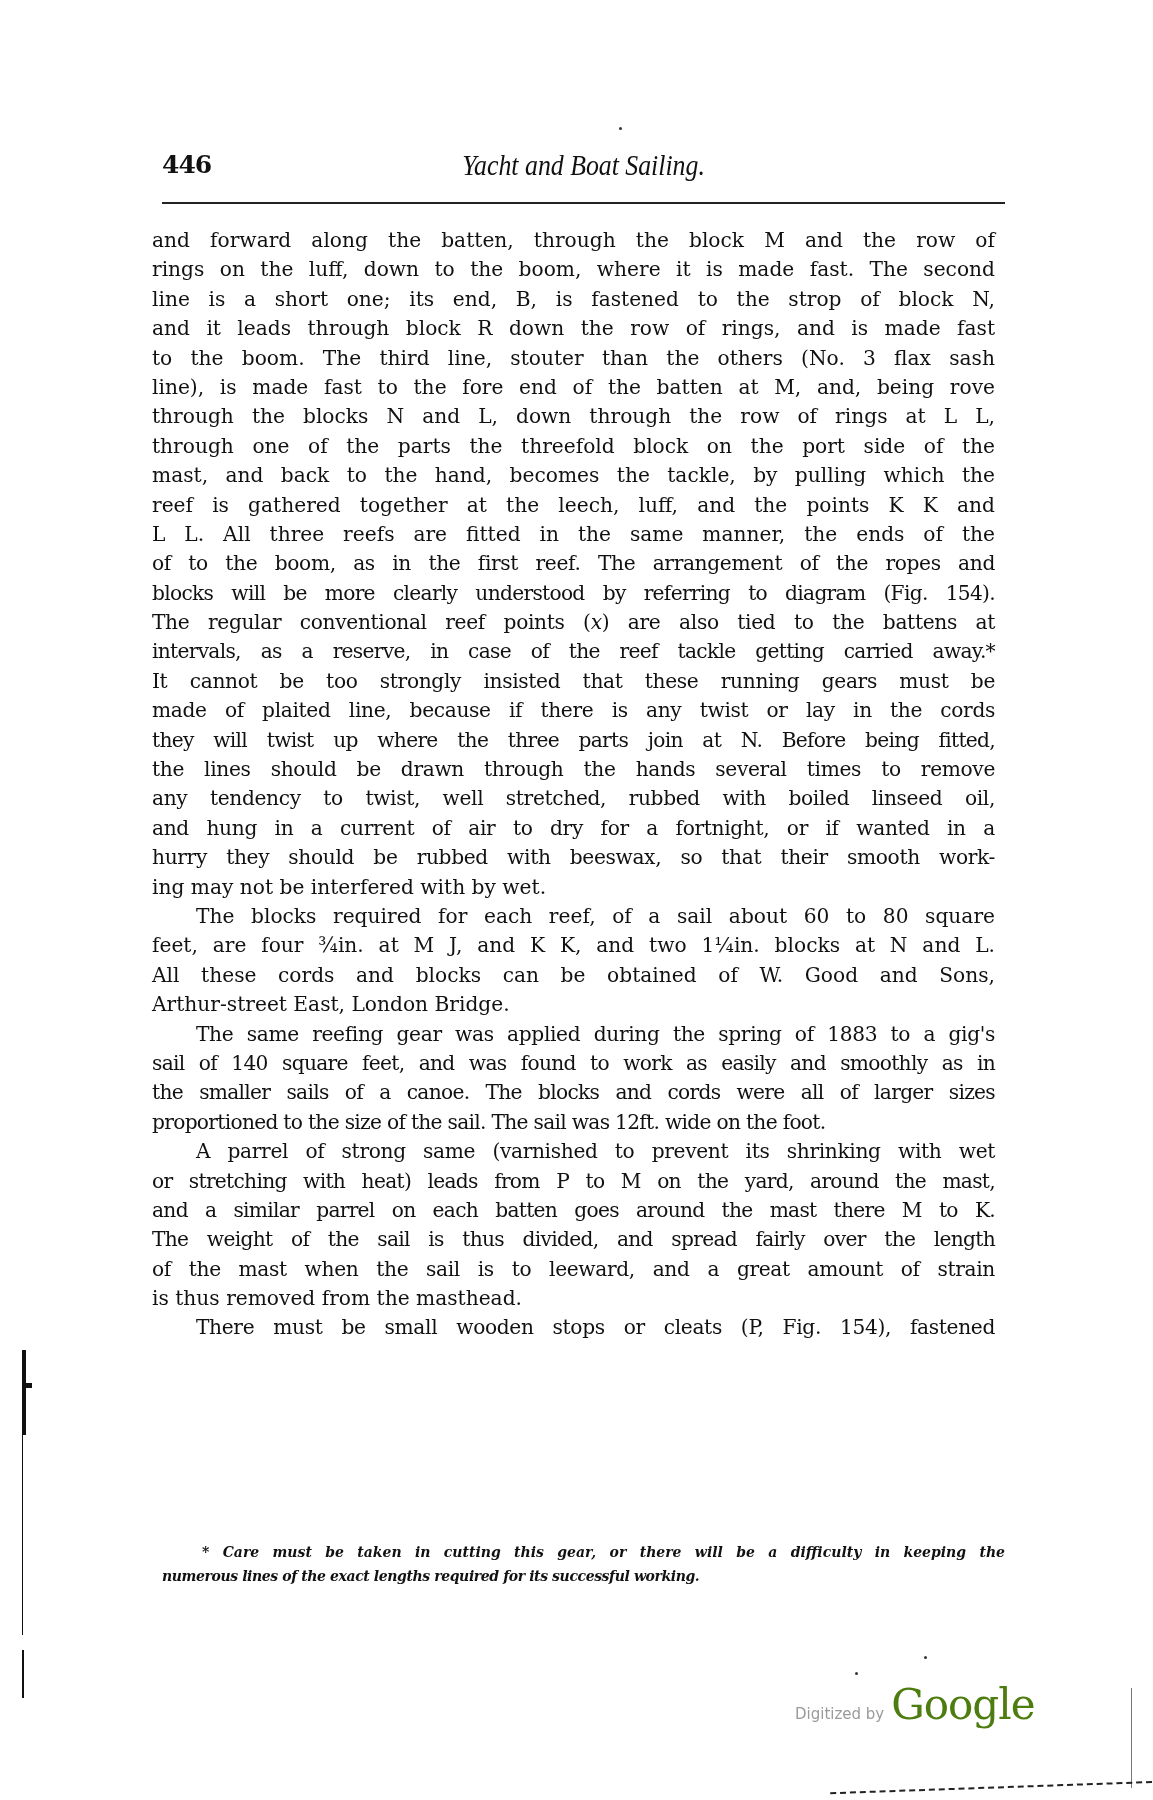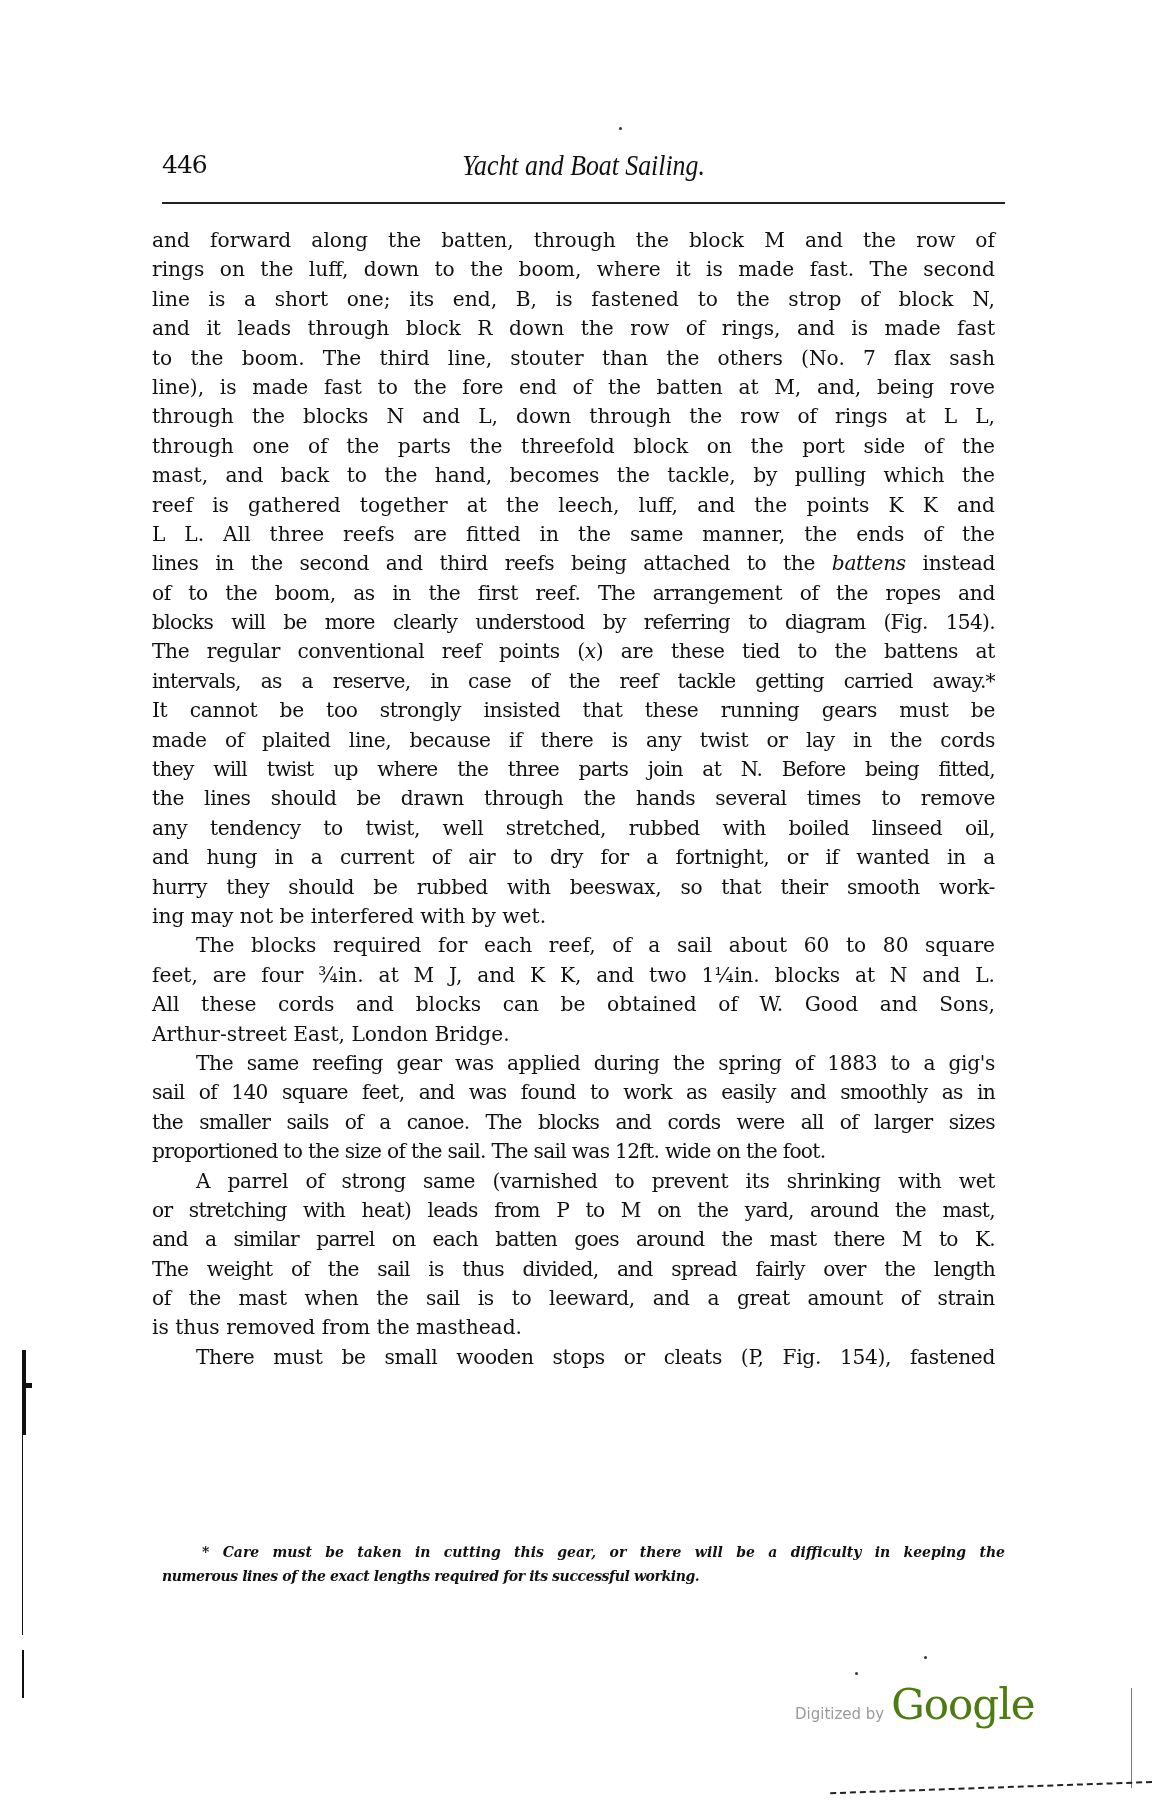--- a/index.html
+++ b/index.html
@@ -1,20 +1,20 @@
 <!DOCTYPE html>
 <html><head>
 <meta charset="utf-8">
 <style>
   html, body { margin: 0; padding: 0; background: #ffffff; }
   body { width: 1153px; height: 1800px; position: relative; overflow: hidden; color: #111; }
   .page { position: absolute; left: 0; top: 0; width: 1153px; height: 1800px; }
 
   .running-head { position: absolute; left: 162px; top: 150px; width: 843px; height: 40px; }
-  .page-number { position: absolute; left: 0; top: 0; font-family: "DejaVu Serif", serif; font-weight: normal; font-size: 25px; letter-spacing: -1px; }
+  .page-number { position: absolute; left: 0; top: 0; font-family: "DejaVu Serif", serif; font-weight: bold; font-size: 25px; letter-spacing: -1px; }
   .running-title { position: absolute; left: 0; right: 0; top: -2px; text-align: center; font-family: "Liberation Serif", serif; font-style: italic; font-size: 30px; transform: scaleX(0.86); }
   .head-rule { position: absolute; left: 162px; top: 202px; width: 843px; height: 0; border-top: 2px solid #222; }
 
   .body-text { position: absolute; left: 152px; top: 226px; width: 843px;
     font-family: "DejaVu Serif", serif; font-size: 20.2px; line-height: 29.4px;
     text-align: justify; text-align-last: justify; }
   .line { display: block; white-space: nowrap; text-align: justify; text-align-last: justify; height: 29.4px; }
   .line.last { text-align-last: left; }
   .line.indent { padding-left: 44px; }
   .line.tight { letter-spacing: -0.35px; }
@@ -46,31 +46,30 @@
     <div class="running-title">Yacht and Boat Sailing.</div>
   </div>
   <div class="head-rule"></div>
 
   <div class="body-text">
 
     <span class="line">and forward along the batten, through the block M and the row of</span>
     <span class="line">rings on the luff, down to the boom, where it is made fast.  The second</span>
     <span class="line">line is a short one;  its end, B, is fastened to the strop of block N,</span>
     <span class="line">and it leads through block R down the row of rings, and is made fast</span>
-    <span class="line">to the boom.  The third line, stouter than the others (No. 7 flax sash</span>
+    <span class="line">to the boom.  The third line, stouter than the others (No. 3 flax sash</span>
     <span class="line">line), is made fast to the fore end of the batten at M, and, being rove</span>
     <span class="line">through the blocks N and L, down through the row of rings at L L,</span>
     <span class="line">through one of the parts the threefold block on the port side of the</span>
     <span class="line">mast, and back to the hand, becomes the tackle, by pulling which the</span>
     <span class="line">reef is gathered together at the leech, luff, and the points K K and</span>
     <span class="line">L L.  All three reefs are fitted in the same manner, the ends of the</span>
-    <span class="line tight"><span>lines in the second and third reefs being attached to the </span><em>battens</em><span> instead</span></span>
     <span class="line tight">of to the boom, as in the first reef.  The arrangement of the ropes and</span>
     <span class="line tighter">blocks will be more clearly understood by referring to diagram (Fig. 154).</span>
-    <span class="line tight"><span>The regular conventional reef points (</span><em>x</em><span>) are these tied to the battens at</span></span>
+    <span class="line tight"><span>The regular conventional reef points (</span><em>x</em><span>) are also tied to the battens at</span></span>
     <span class="line tighter">intervals, as a reserve, in case of the reef tackle getting carried away.*</span>
     <span class="line tight">It cannot be too strongly insisted that these running gears must be</span>
     <span class="line tight">made of plaited line, because if there is any twist or lay in the cords</span>
     <span class="line tighter">they will twist up where the three parts join at N.  Before being fitted,</span>
     <span class="line tight">the lines should be drawn through the hands several times to remove</span>
     <span class="line tight">any tendency to twist, well stretched, rubbed with boiled linseed oil,</span>
     <span class="line tight">and hung in a current of air to dry for a fortnight, or if wanted in a</span>
     <span class="line tight">hurry they should be rubbed with beeswax, so that their smooth work-</span>
     <span class="line last">ing may not be interfered with by wet.</span>
 

